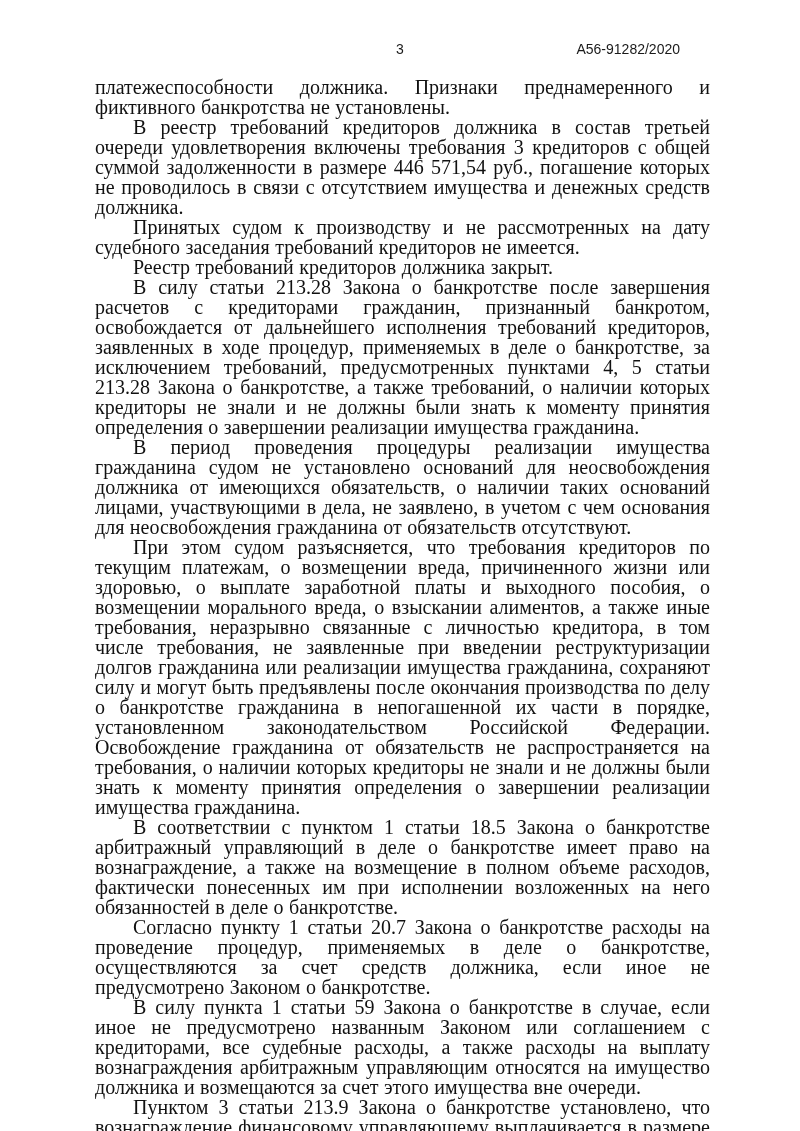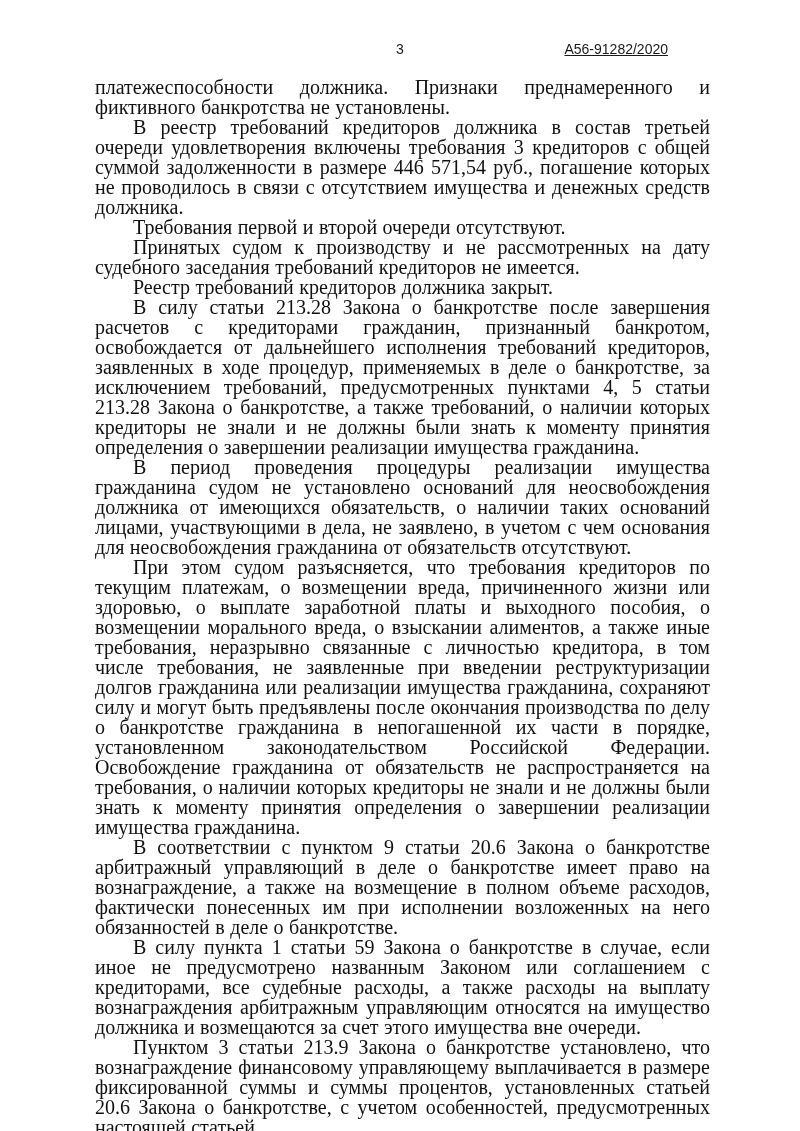--- a/index.html
+++ b/index.html
@@ -29,24 +29,23 @@
     color: #1a1a1a;
   }
   .page-number {
     position: absolute;
     left: 0;
     width: 100%;
     text-align: center;
   }
   .case-number {
     position: absolute;
-    right: 132px;
+    right: 120px;
     top: 0;
     white-space: nowrap;
-    text-decoration: underline;
   }
   .doc-body {
     position: absolute;
     top: 77px;
     left: 95px;
     width: 615px;
     font-size: 20px;
     line-height: 20px;
     text-align: justify;
     color: #111111;
@@ -65,23 +64,23 @@
 <body>
 
 <div class="page">
   <div class="header-row">
     <span class="page-number">3</span>
     <span class="case-number">А56-91282/2020</span>
   </div>
   <div class="doc-body">
       <p class="para no-indent">платежеспособности должника. Признаки преднамеренного и фиктивного банкротства не установлены.</p>
       <p class="para">В реестр требований кредиторов должника в состав третьей очереди удовлетворения включены требования 3 кредиторов с общей суммой задолженности в размере 446&nbsp;571,54 руб., погашение которых не проводилось в связи с отсутствием имущества и денежных средств должника.</p>
-      <p class="para">Требования первой и второй очереди отсутствуют.</p>
       <p class="para">Принятых судом к производству и не рассмотренных на дату судебного заседания требований кредиторов не имеется.</p>
       <p class="para">Реестр требований кредиторов должника закрыт.</p>
       <p class="para">В силу статьи 213.28 Закона о банкротстве после завершения расчетов с кредиторами гражданин, признанный банкротом, освобождается от дальнейшего исполнения требований кредиторов, заявленных в ходе процедур, применяемых в деле о банкротстве, за исключением требований, предусмотренных пунктами 4, 5 статьи 213.28 Закона о банкротстве, а также требований, о наличии которых кредиторы не знали и не должны были знать к моменту принятия определения о завершении реализации имущества гражданина.</p>
       <p class="para">В период проведения процедуры реализации имущества гражданина судом не установлено оснований для неосвобождения должника от имеющихся обязательств, о наличии таких оснований лицами, участвующими в дела, не заявлено, в учетом с чем основания для неосвобождения гражданина от обязательств отсутствуют.</p>
       <p class="para">При этом судом разъясняется, что требования кредиторов по текущим платежам, о возмещении вреда, причиненного жизни или здоровью, о выплате заработной платы и выходного пособия, о возмещении морального вреда, о взыскании алиментов, а также иные требования, неразрывно связанные с личностью кредитора, в том числе требования, не заявленные при введении реструктуризации долгов гражданина или реализации имущества гражданина, сохраняют силу и могут быть предъявлены после окончания производства по делу о банкротстве гражданина в непогашенной их части в порядке, установленном законодательством Российской Федерации. Освобождение гражданина от обязательств не распространяется на требования, о наличии которых кредиторы не знали и не должны были знать к моменту принятия определения о завершении реализации имущества гражданина.</p>
-      <p class="para">В соответствии с пунктом 9 статьи 20.6 Закона о банкротстве арбитражный управляющий в деле о банкротстве имеет право на вознаграждение, а также на возмещение в полном объеме расходов, фактически понесенных им при исполнении возложенных на него обязанностей в деле о банкротстве.</p>
+      <p class="para">В соответствии с пунктом 1 статьи 18.5 Закона о банкротстве арбитражный управляющий в деле о банкротстве имеет право на вознаграждение, а также на возмещение в полном объеме расходов, фактически понесенных им при исполнении возложенных на него обязанностей в деле о банкротстве.</p>
+      <p class="para">Согласно пункту 1 статьи 20.7 Закона о банкротстве расходы на проведение процедур, применяемых в деле о банкротстве, осуществляются за счет средств должника, если иное не предусмотрено Законом о банкротстве.</p>
       <p class="para">В силу пункта 1 статьи 59 Закона о банкротстве в случае, если иное не предусмотрено названным Законом или соглашением с кредиторами, все судебные расходы, а также расходы на выплату вознаграждения арбитражным управляющим относятся на имущество должника и возмещаются за счет этого имущества вне очереди.</p>
       <p class="para">Пунктом 3 статьи 213.9 Закона о банкротстве установлено, что вознаграждение финансовому управляющему выплачивается в размере фиксированной суммы и суммы процентов, установленных статьей 20.6 Закона о банкротстве, с учетом особенностей, предусмотренных настоящей статьей.</p>
     </div>
 </div>
 
 </body></html>

